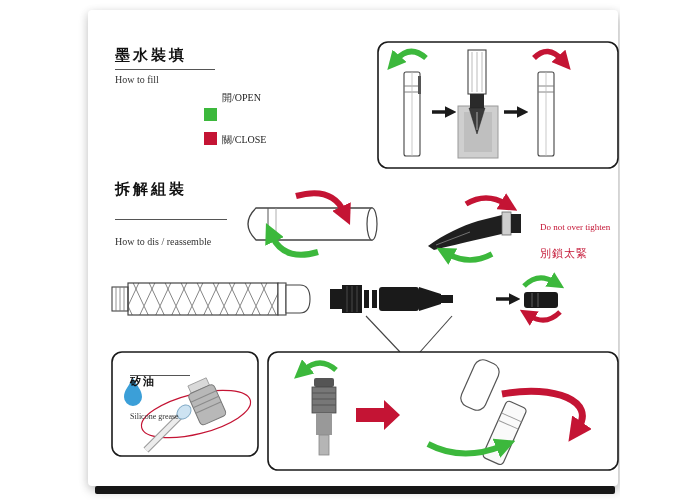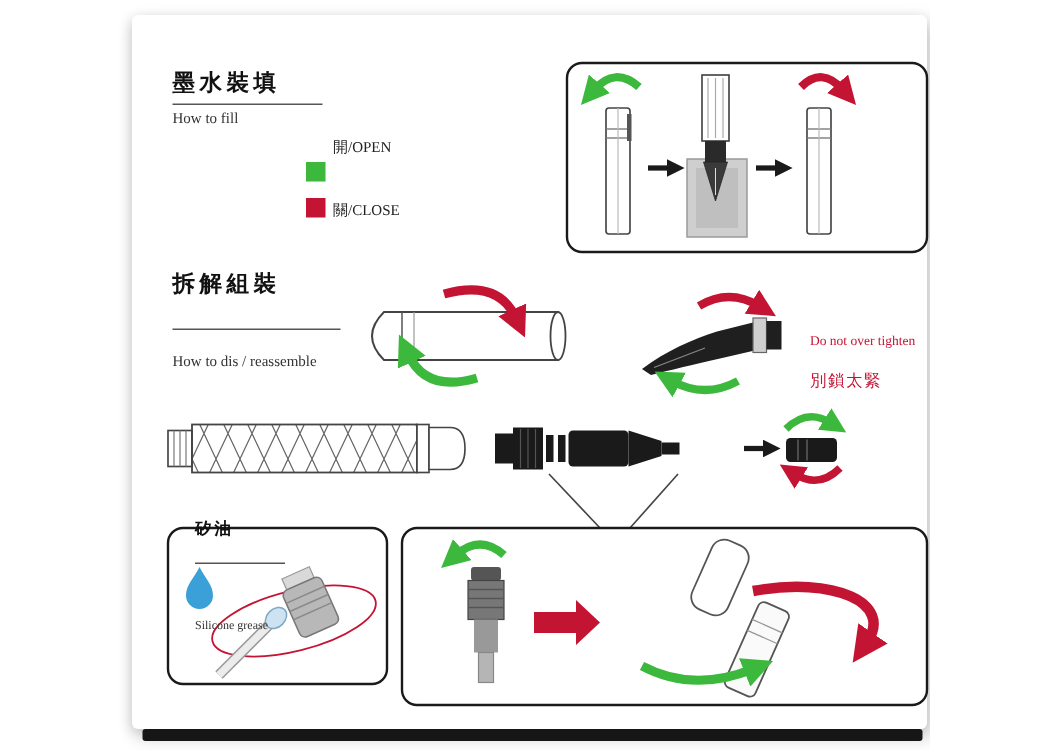--- a/index.html
+++ b/index.html
@@ -191,18 +191,18 @@
   <div class="legend-sq sq-close" style="left:204px;top:132px;"></div>
   <div class="txt legend-label" style="left:222px;top:133px;">關/CLOSE</div>
 
   <div class="txt title" style="left:115px;top:180px;">拆解組裝</div>
   <div class="rule" style="left:115px;top:219px;width:112px;"></div>
   <div class="txt subtitle" style="left:115px;top:224px;margin-top:12px;">How to dis / reassemble</div>
 
   <div class="txt warn-zh" style="left:540px;top:206px;">別鎖太緊</div>
   <div class="txt warn-en" style="left:540px;top:222px;">Do not over tighten</div>
 
-  <div class="txt sil-zh" style="left:130px;top:345px;">矽油</div>
+  <div class="txt sil-zh" style="left:130px;top:374px;">矽油</div>
   <div class="rule" style="left:130px;top:375px;width:60px;"></div>
   <div class="txt sil-en" style="left:130px;top:378px;">Silicone grease</div>
 
   <div class="bottom-bar"></div>
 </div>
 
 </body></html>

